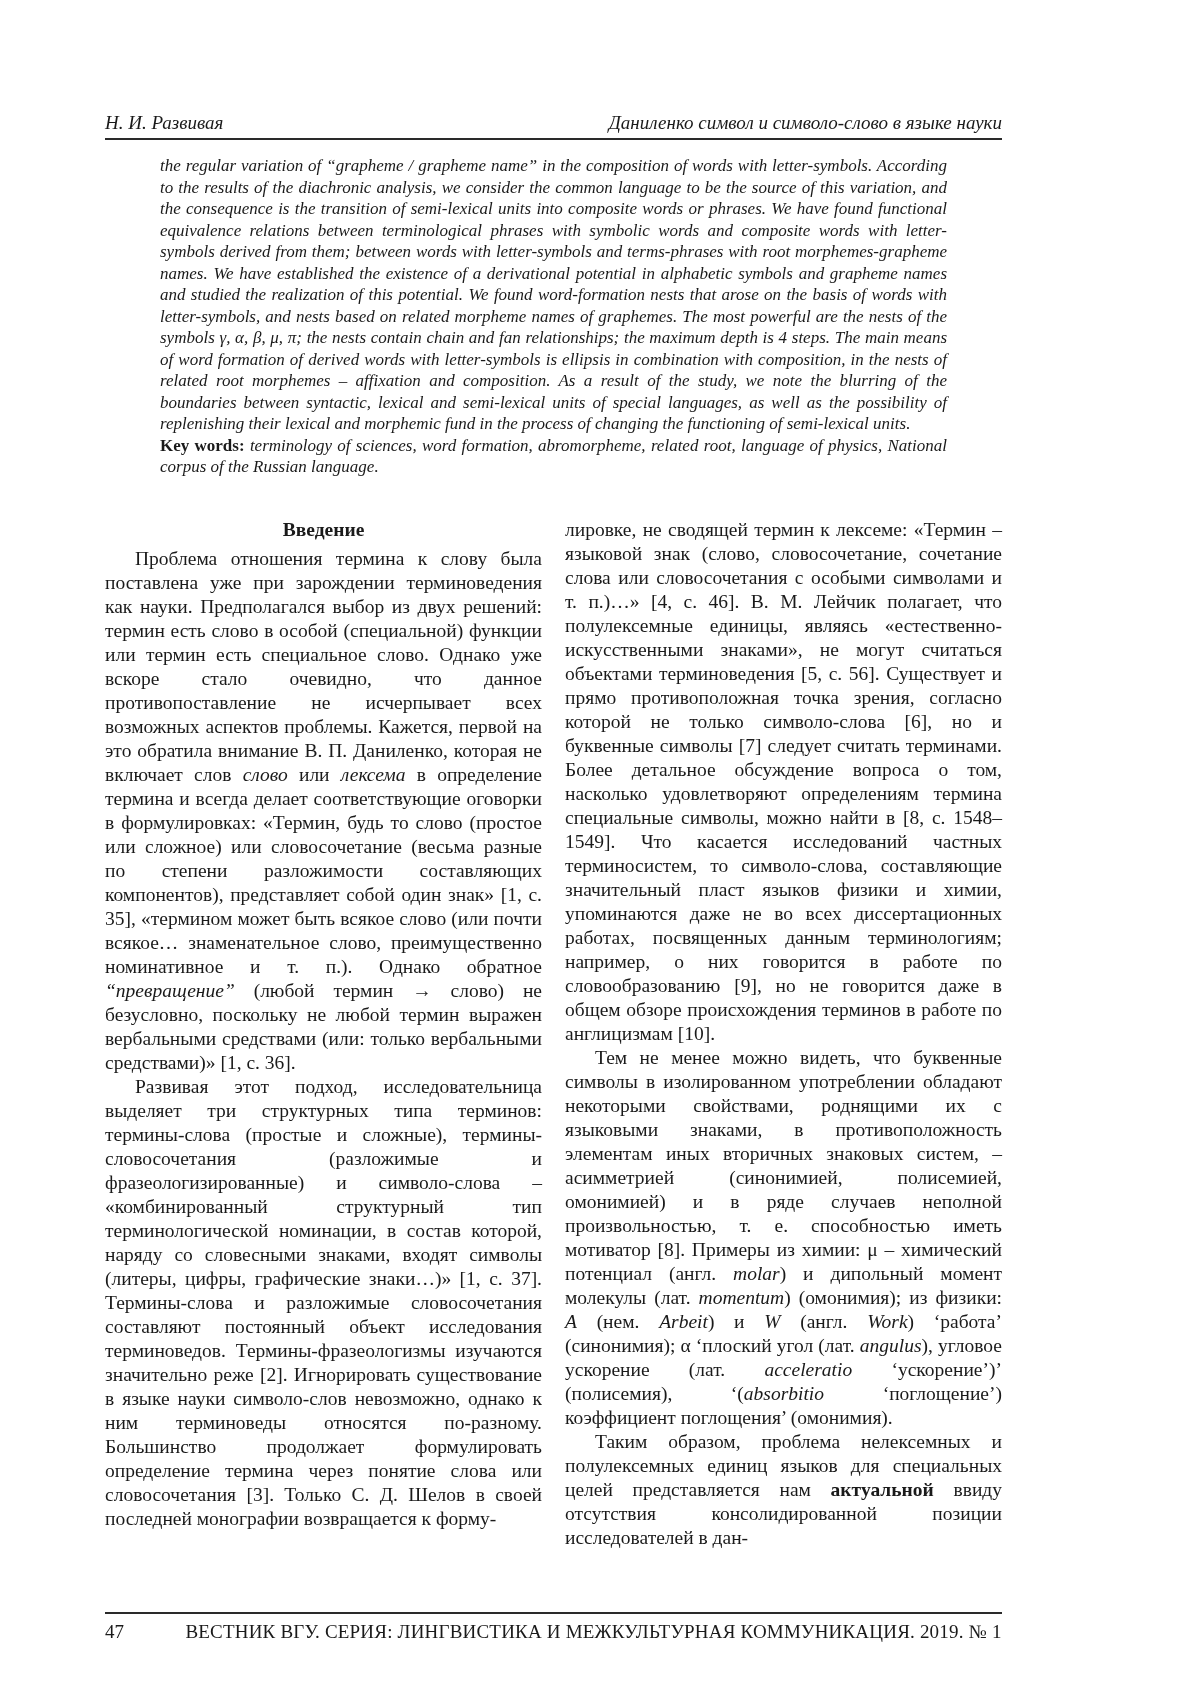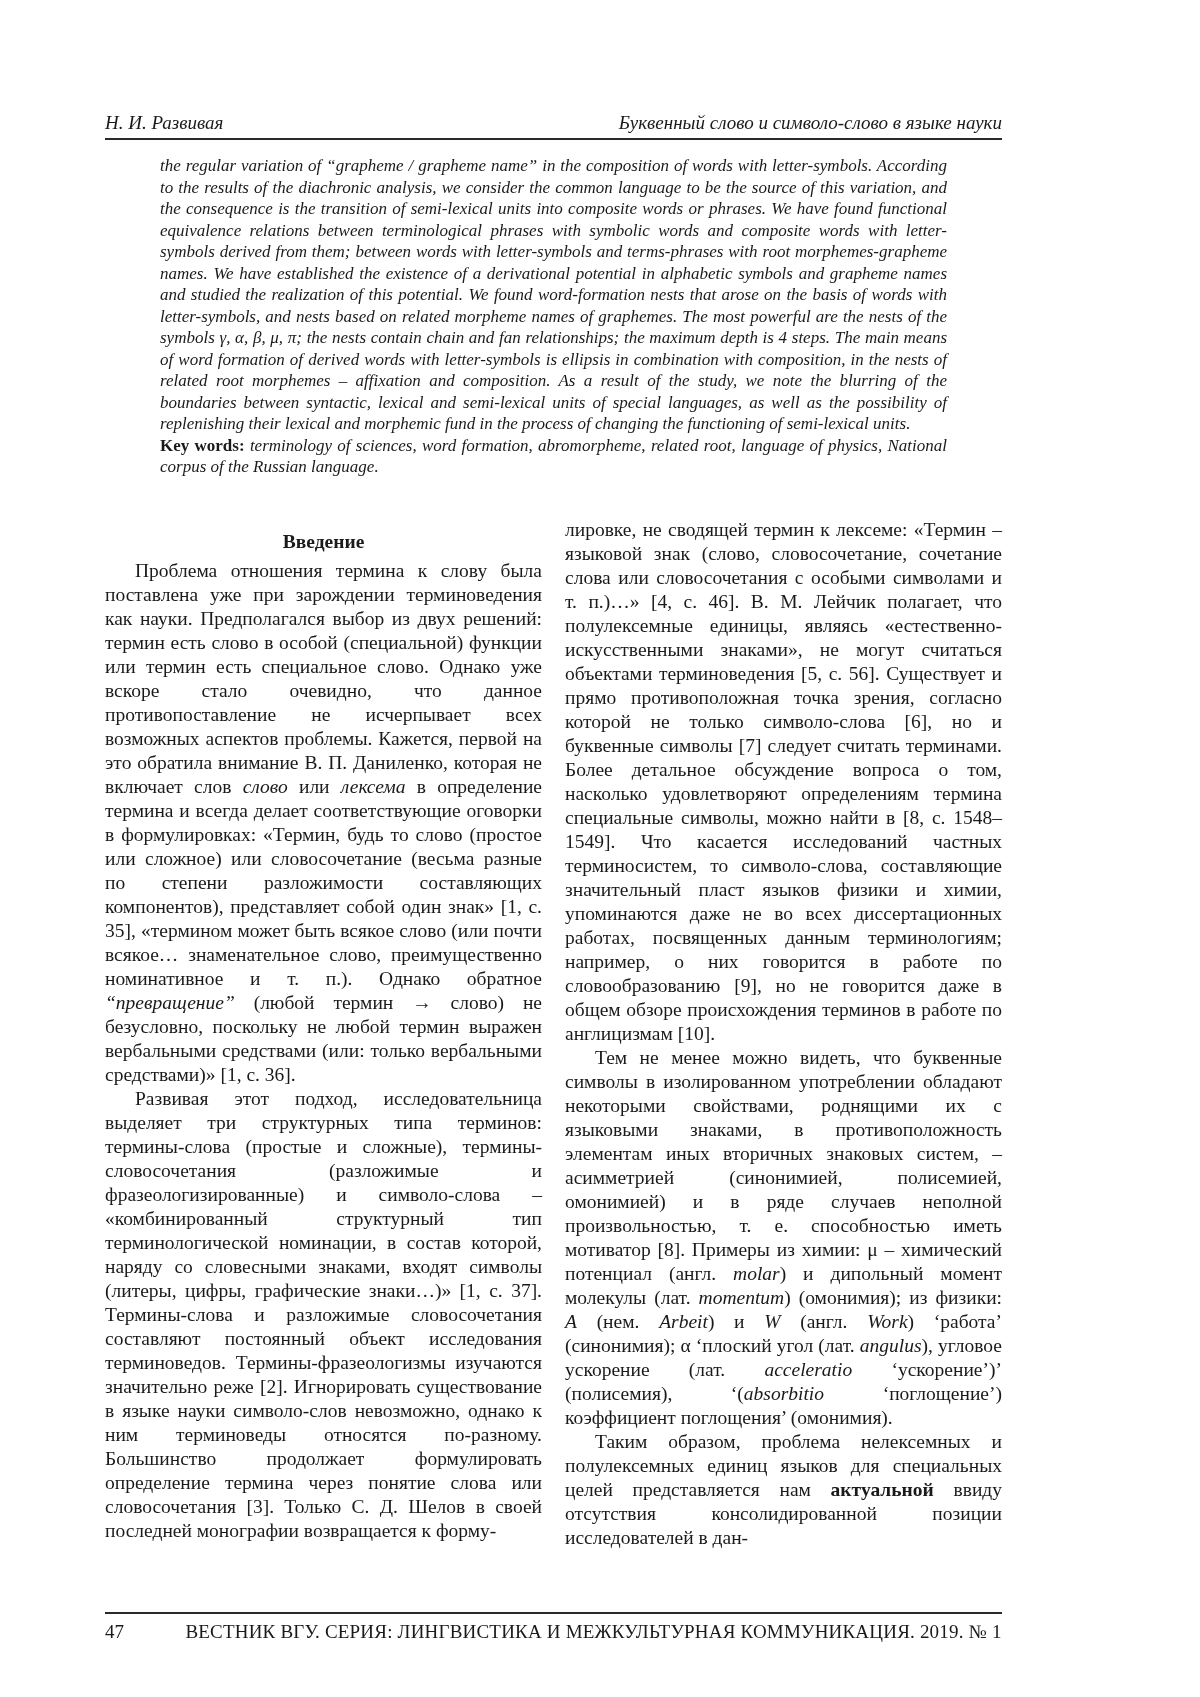--- a/index.html
+++ b/index.html
@@ -32,39 +32,39 @@
   .i { font-style: italic; }
   .b { font-weight: bold; margin-top: 32px; }
 
   .columns { display: flex; gap: 23px; margin-top: 40px; }
   .col {
     width: 437px;
     font-size: 19.5px; line-height: 24px;
     text-align: justify;
   }
   .section-title {
-    margin: 12px 0 5px 0; text-align: center; font-weight: bold;
+    margin: 0 0 5px 0; text-align: center; font-weight: bold;
   }
   p.para { margin: 0; font-family: Liberation Serif, serif; }
   p.para.indent { text-indent: 30px; }
 
   .footer { position: absolute; left: 105px; top: 1612px; width: 897px; }
   .footer-row { display: flex; align-items: baseline; margin-top: 7px; font-size: 19px; }
   .page-num { width: 80px; }
   .journal { flex: 1; text-align: center; letter-spacing: 0.2px; }
 </style>
 </head>
 <body>
 
 <div class="page">
   <div class="content">
 
     <div class="running-head">
       <span>Н. И. Развивая</span>
-      <span>Буквенный слово и символо-слово в языке науки</span>
+      <span>Даниленко символ и символо-слово в языке науки</span>
     </div>
     <hr class="head-rule">
 
     <div class="abstract">
       <p class="i">the regular variation of “grapheme / grapheme name” in the composition of words with letter-symbols. According to the results of the diachronic analysis, we consider the common language to be the source of this variation, and the consequence is the transition of semi-lexical units into composite words or phrases. We have found functional equivalence relations between terminological phrases with symbolic words and composite words with letter-symbols derived from them; between words with letter-symbols and terms-phrases with root morphemes-grapheme names. We have established the existence of a derivational potential in alphabetic symbols and grapheme names and studied the realization of this potential. We found word-formation nests that arose on the basis of words with letter-symbols, and nests based on related morpheme names of graphemes. The most powerful are the nests of the symbols γ, α, β, μ, π; the nests contain chain and fan relationships; the maximum depth is 4 steps. The main means of word formation of derived words with letter-symbols is ellipsis in combination with composition, in the nests of related root morphemes – affixation and composition. As a result of the study, we note the blurring of the boundaries between syntactic, lexical and semi-lexical units of special languages, as well as the possibility of replenishing their lexical and morphemic fund in the process of changing the functioning of semi-lexical units.</p>
       <p>
         <span class="b">Key words:</span>
         <span class="i">terminology of sciences, word formation, abromorpheme, related root, language of physics, National corpus of the Russian language.</span>
       </p>
     </div>

